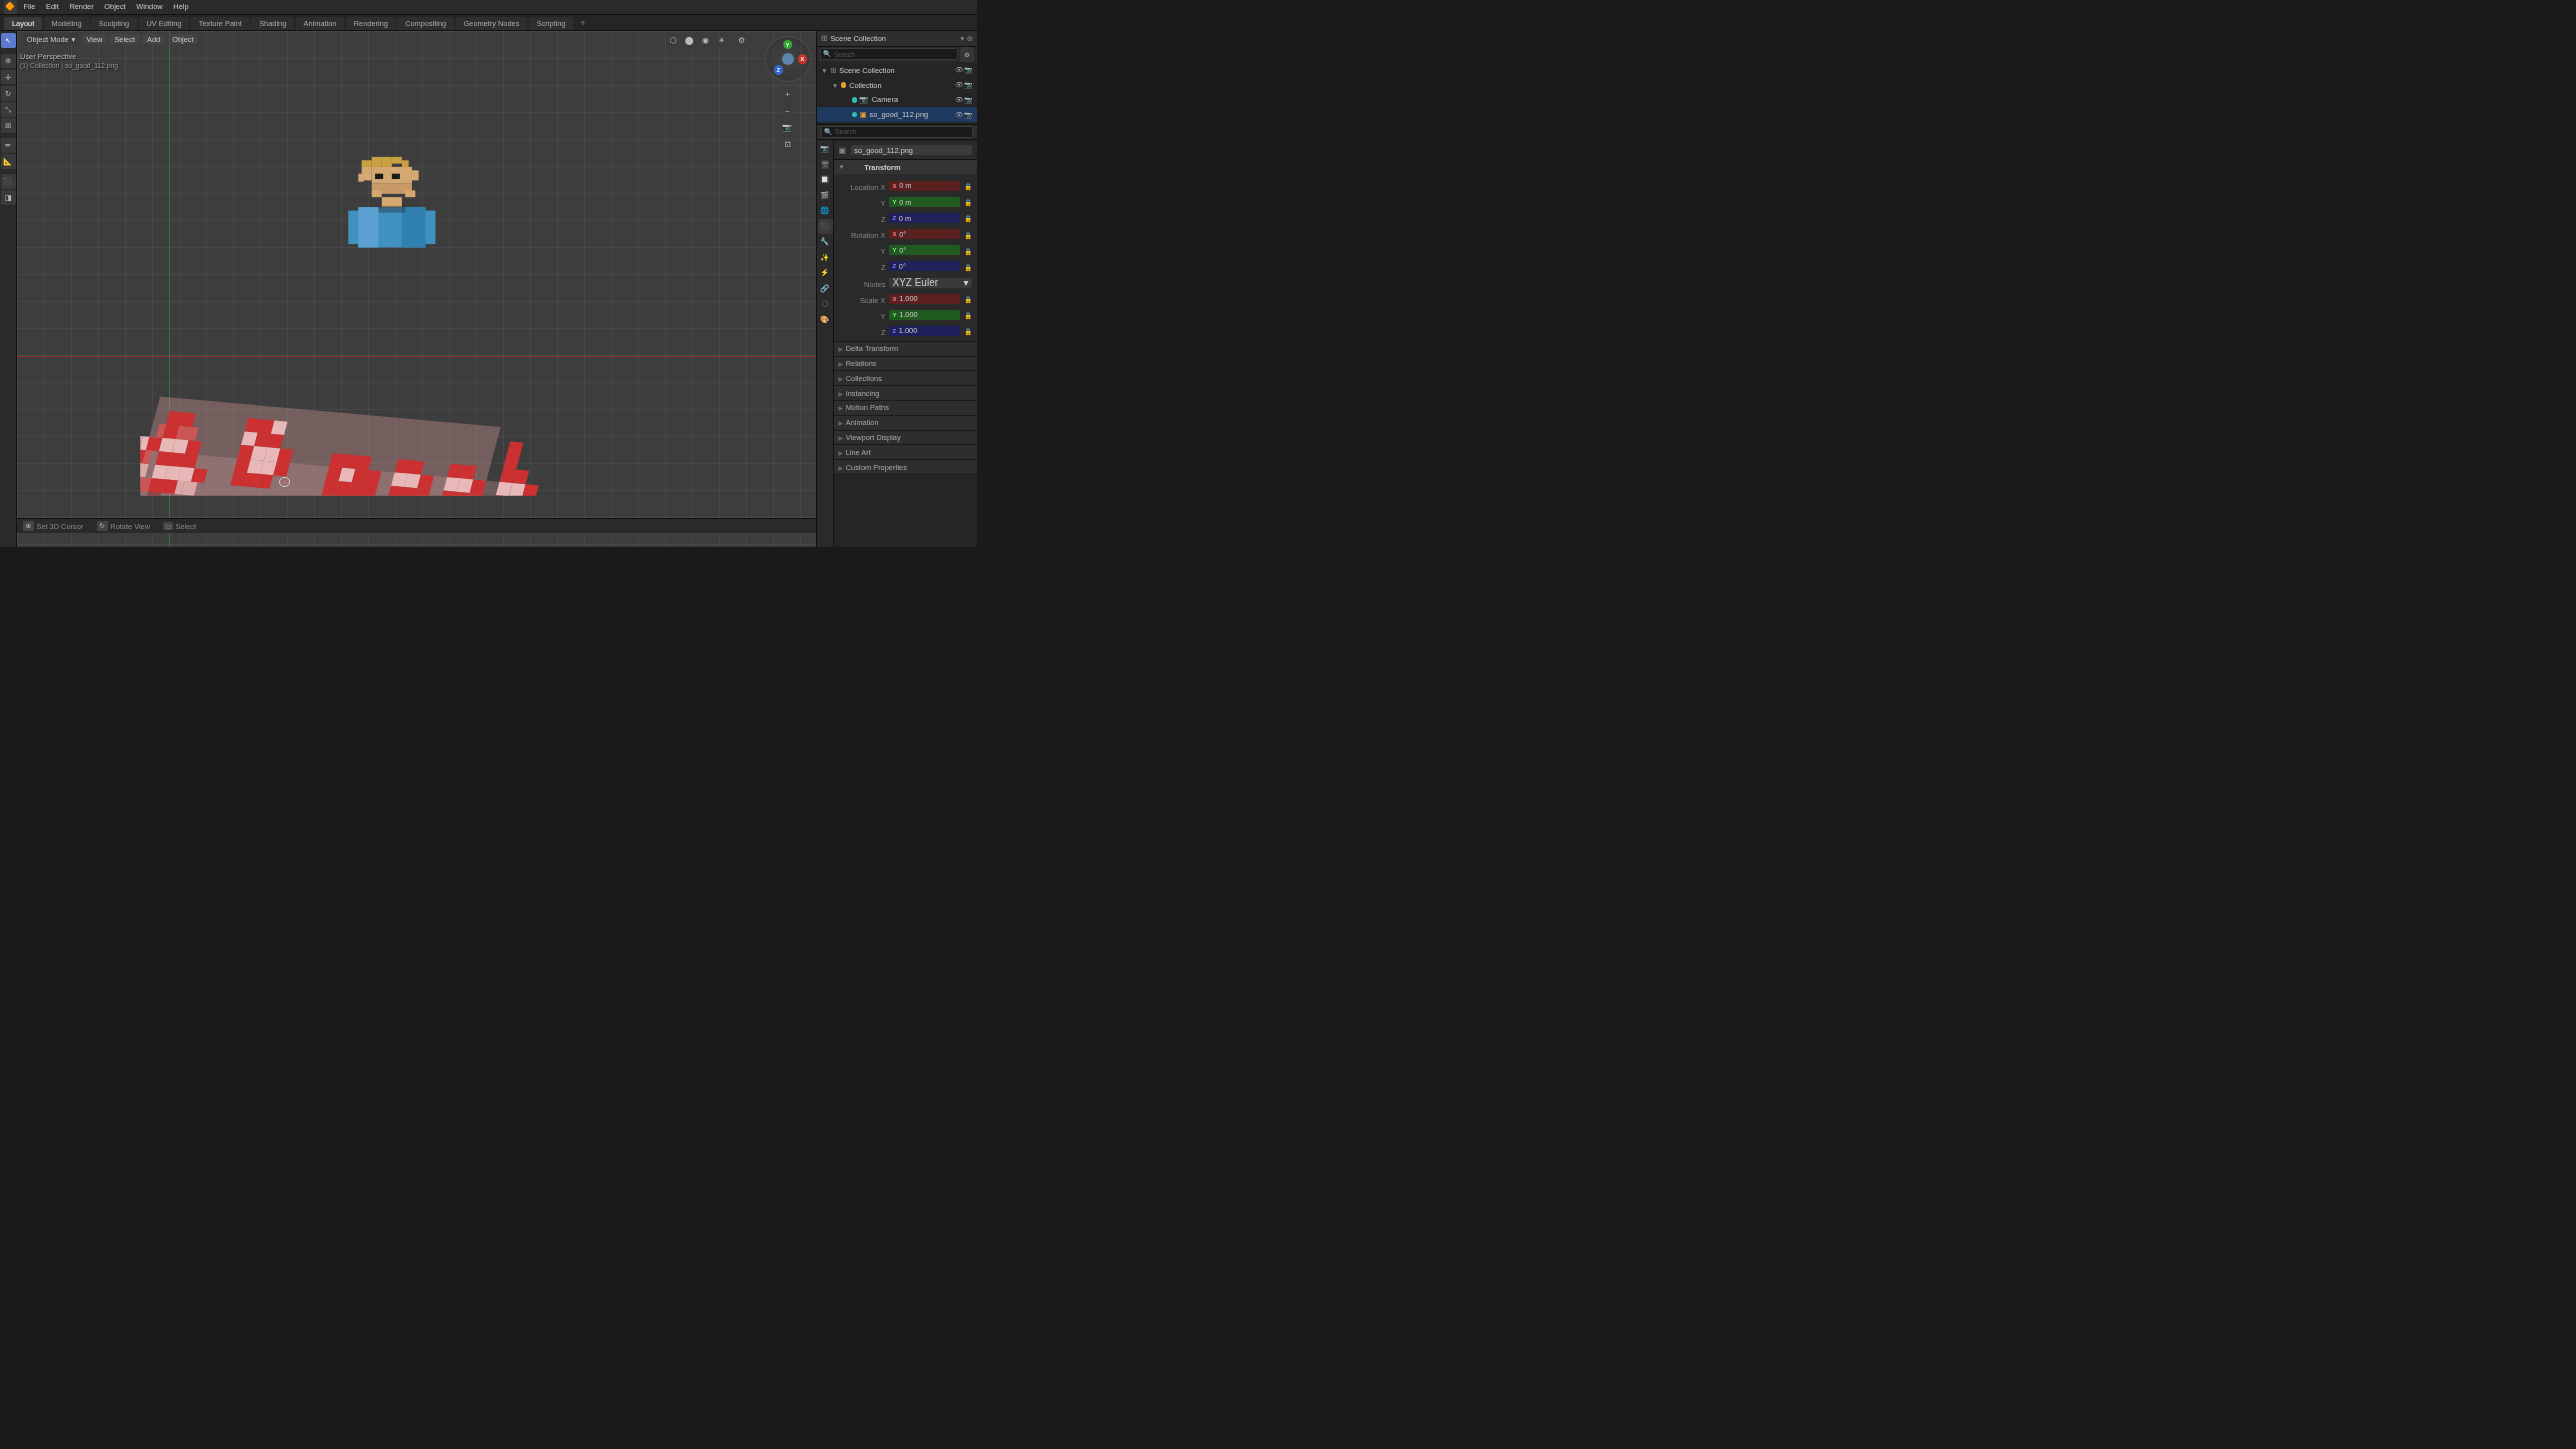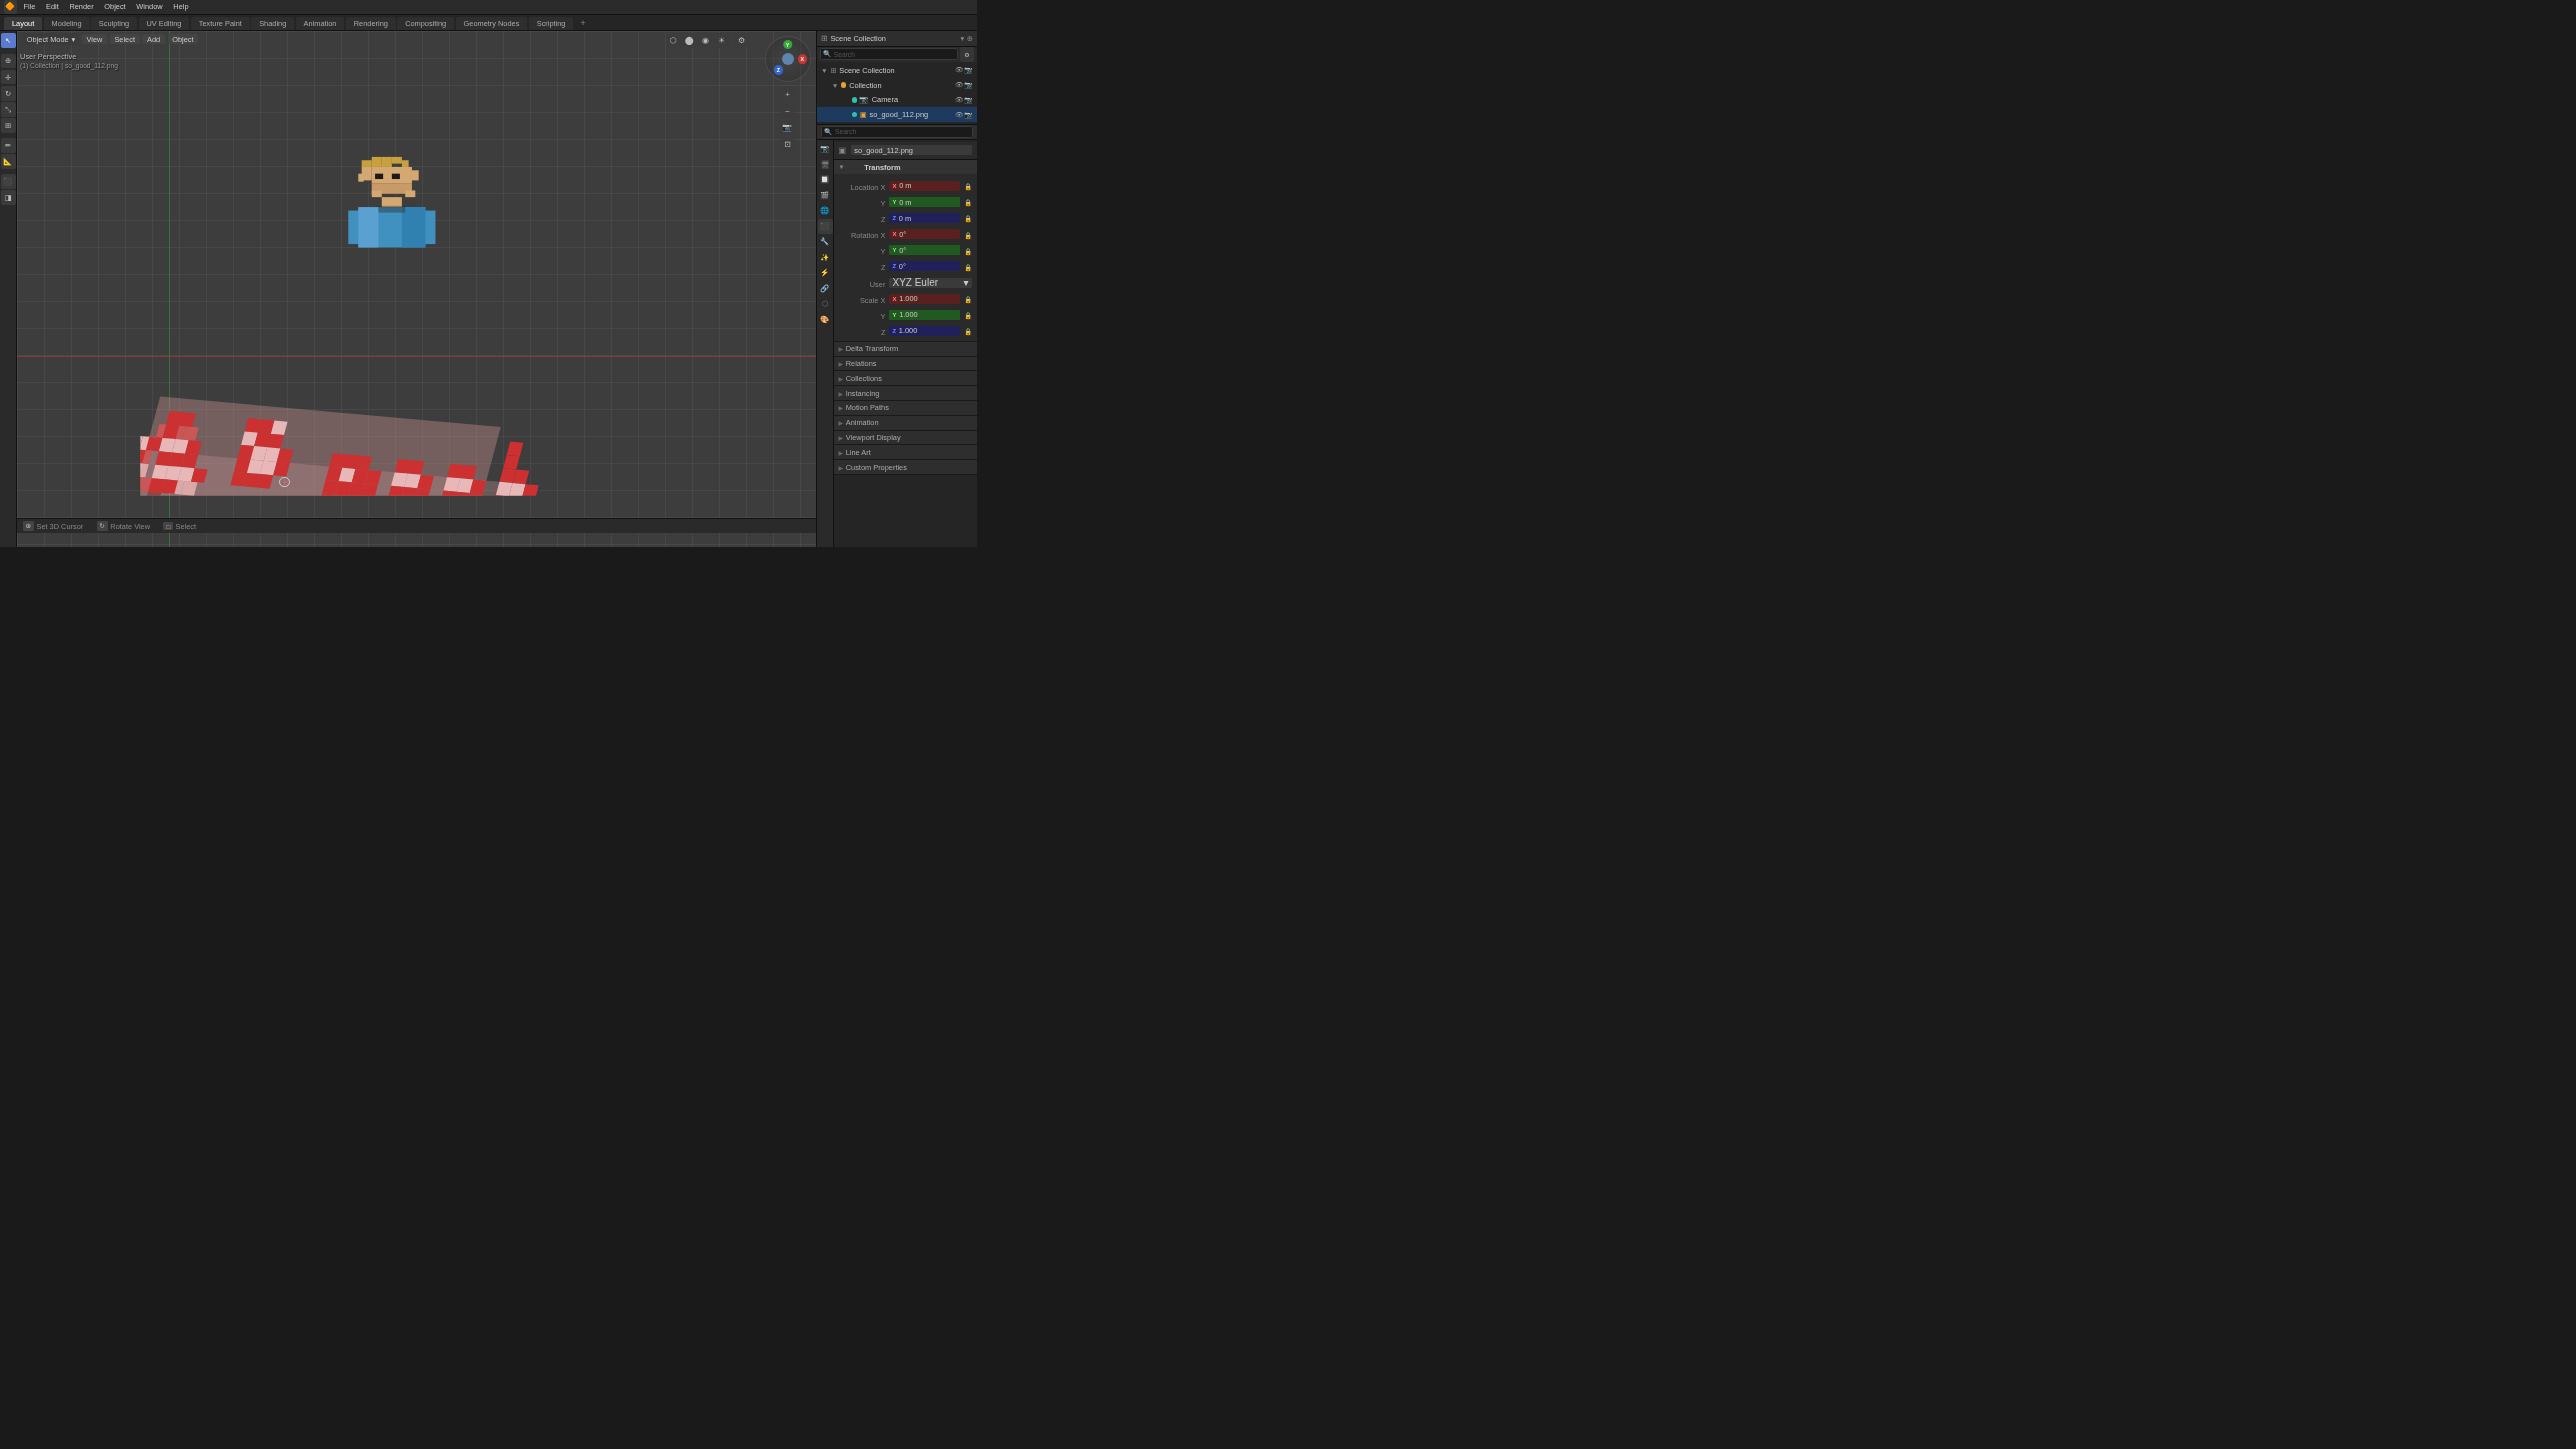--- a/index.html
+++ b/index.html
@@ -930,21 +930,21 @@
               <div class="prop-row">
                 <span class="prop-label">Z</span>
                 <div class="prop-field prop-field-z">
                   <span class="prop-field-label" style="color:#8080ff;">Z</span>
                   <span class="prop-field-val">0°</span>
                 </div>
                 <div class="prop-lock-btn">🔒</div>
               </div>
 
               <div class="prop-row">
-                <span class="prop-label">User</span>
+                <span class="prop-label">Nodes</span>
                 <div class="mode-select">
                   <span>XYZ Euler</span>
                   <span>▾</span>
                 </div>
               </div>
 
               <div class="prop-row">
                 <span class="prop-label">Scale X</span>
                 <div class="prop-field prop-field-x">
                   <span class="prop-field-label" style="color:#ff8080;">X</span>

